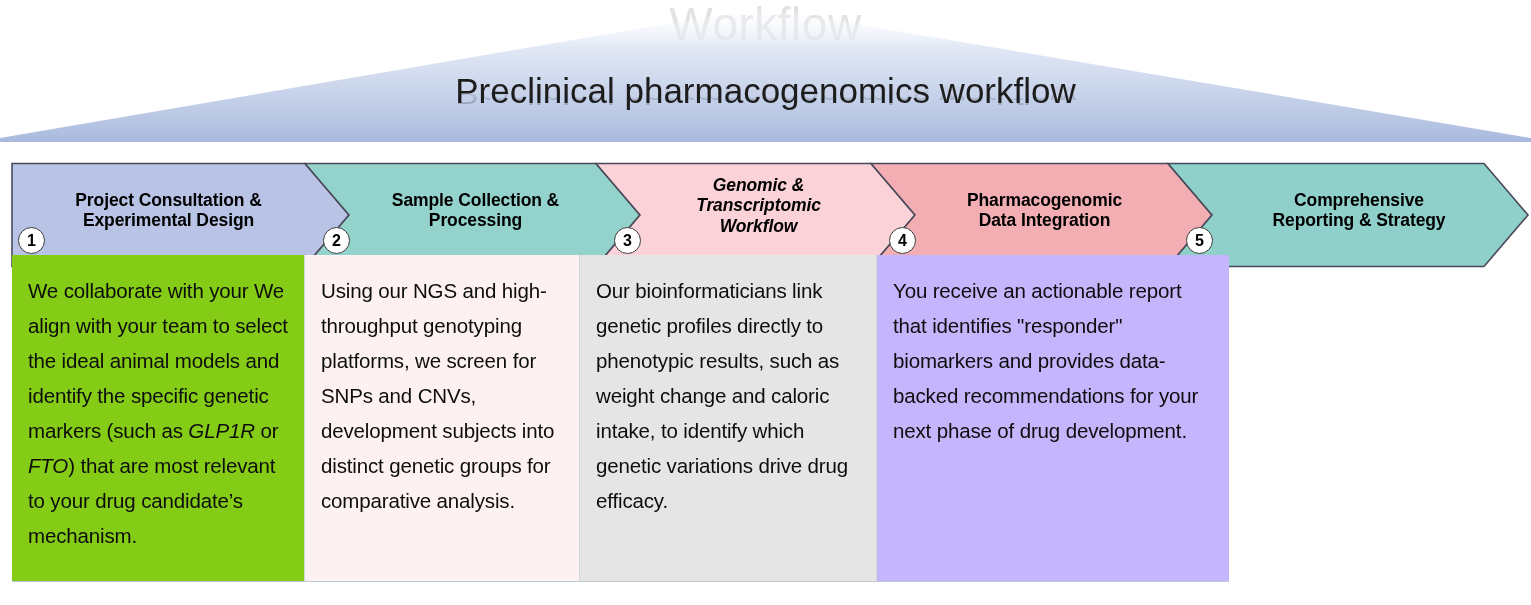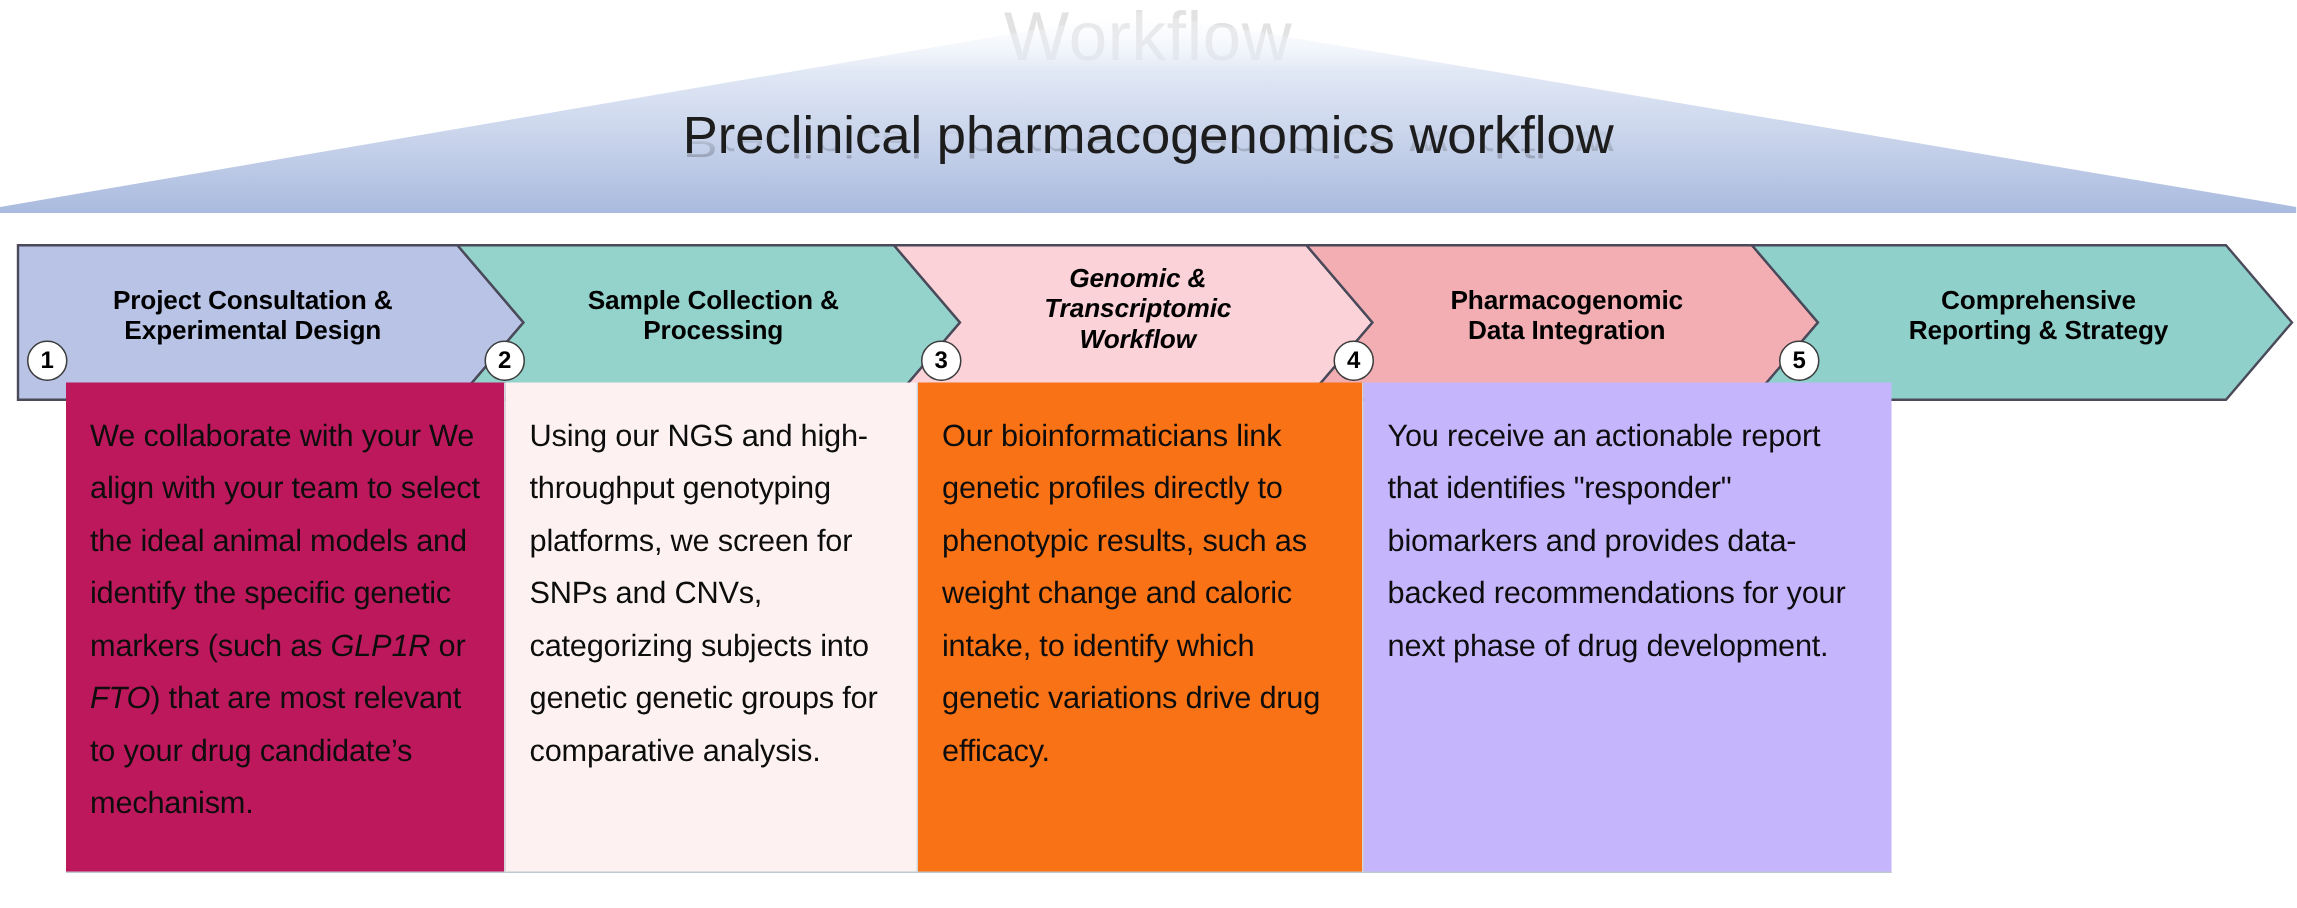--- a/index.html
+++ b/index.html
@@ -189,25 +189,25 @@
       <div class="chev-num" style="left: 889px; top: 65px;">4</div>
       <div class="chev-label" style="left: 1224px; width: 270px; top: 28px;">
         <div>Comprehensive</div>
         <div>Reporting &amp; Strategy</div>
       </div>
       <div class="chev-num" style="left: 1186px; top: 65px;">5</div>
     </div>
 </div>
 
 <div id="body-row">
-    <div class="body-col" style="background: #be185d; width: 293px; flex: 0 0 293px; margin-left: 32px;">
+    <div class="body-col" style="background: #84cc16; width: 293px; flex: 0 0 293px;">
       <p>We collaborate with your We align with your team to select the ideal animal models and identify the specific genetic markers (such as <i>GLP1R</i> or <i>FTO</i>) that are most relevant to your drug candidate’s mechanism.</p>
     </div>
     <div class="body-col" style="background: rgb(253, 242, 241); width: 275px; flex: 0 0 275px;">
-      <p>Using our NGS and high-throughput genotyping platforms, we screen for SNPs and CNVs, categorizing subjects into genetic genetic groups for comparative analysis.</p>
-    </div>
-    <div class="body-col" style="background: #f97316; width: 297px; flex: 0 0 297px;">
+      <p>Using our NGS and high-throughput genotyping platforms, we screen for SNPs and CNVs, development subjects into distinct genetic groups for comparative analysis.</p>
+    </div>
+    <div class="body-col" style="background: #e5e5e5; width: 297px; flex: 0 0 297px;">
       <p>Our bioinformaticians link genetic profiles directly to phenotypic results, such as weight change and caloric intake, to identify which genetic variations drive drug efficacy.</p>
     </div>
     <div class="body-col" style="background: #c4b5fd; width: 352px; flex: 0 0 352px;">
       <p>You receive an actionable report that identifies "responder" biomarkers and provides data-backed recommendations for your next phase of drug development.</p>
     </div>
   </div>
 
 </body></html>

